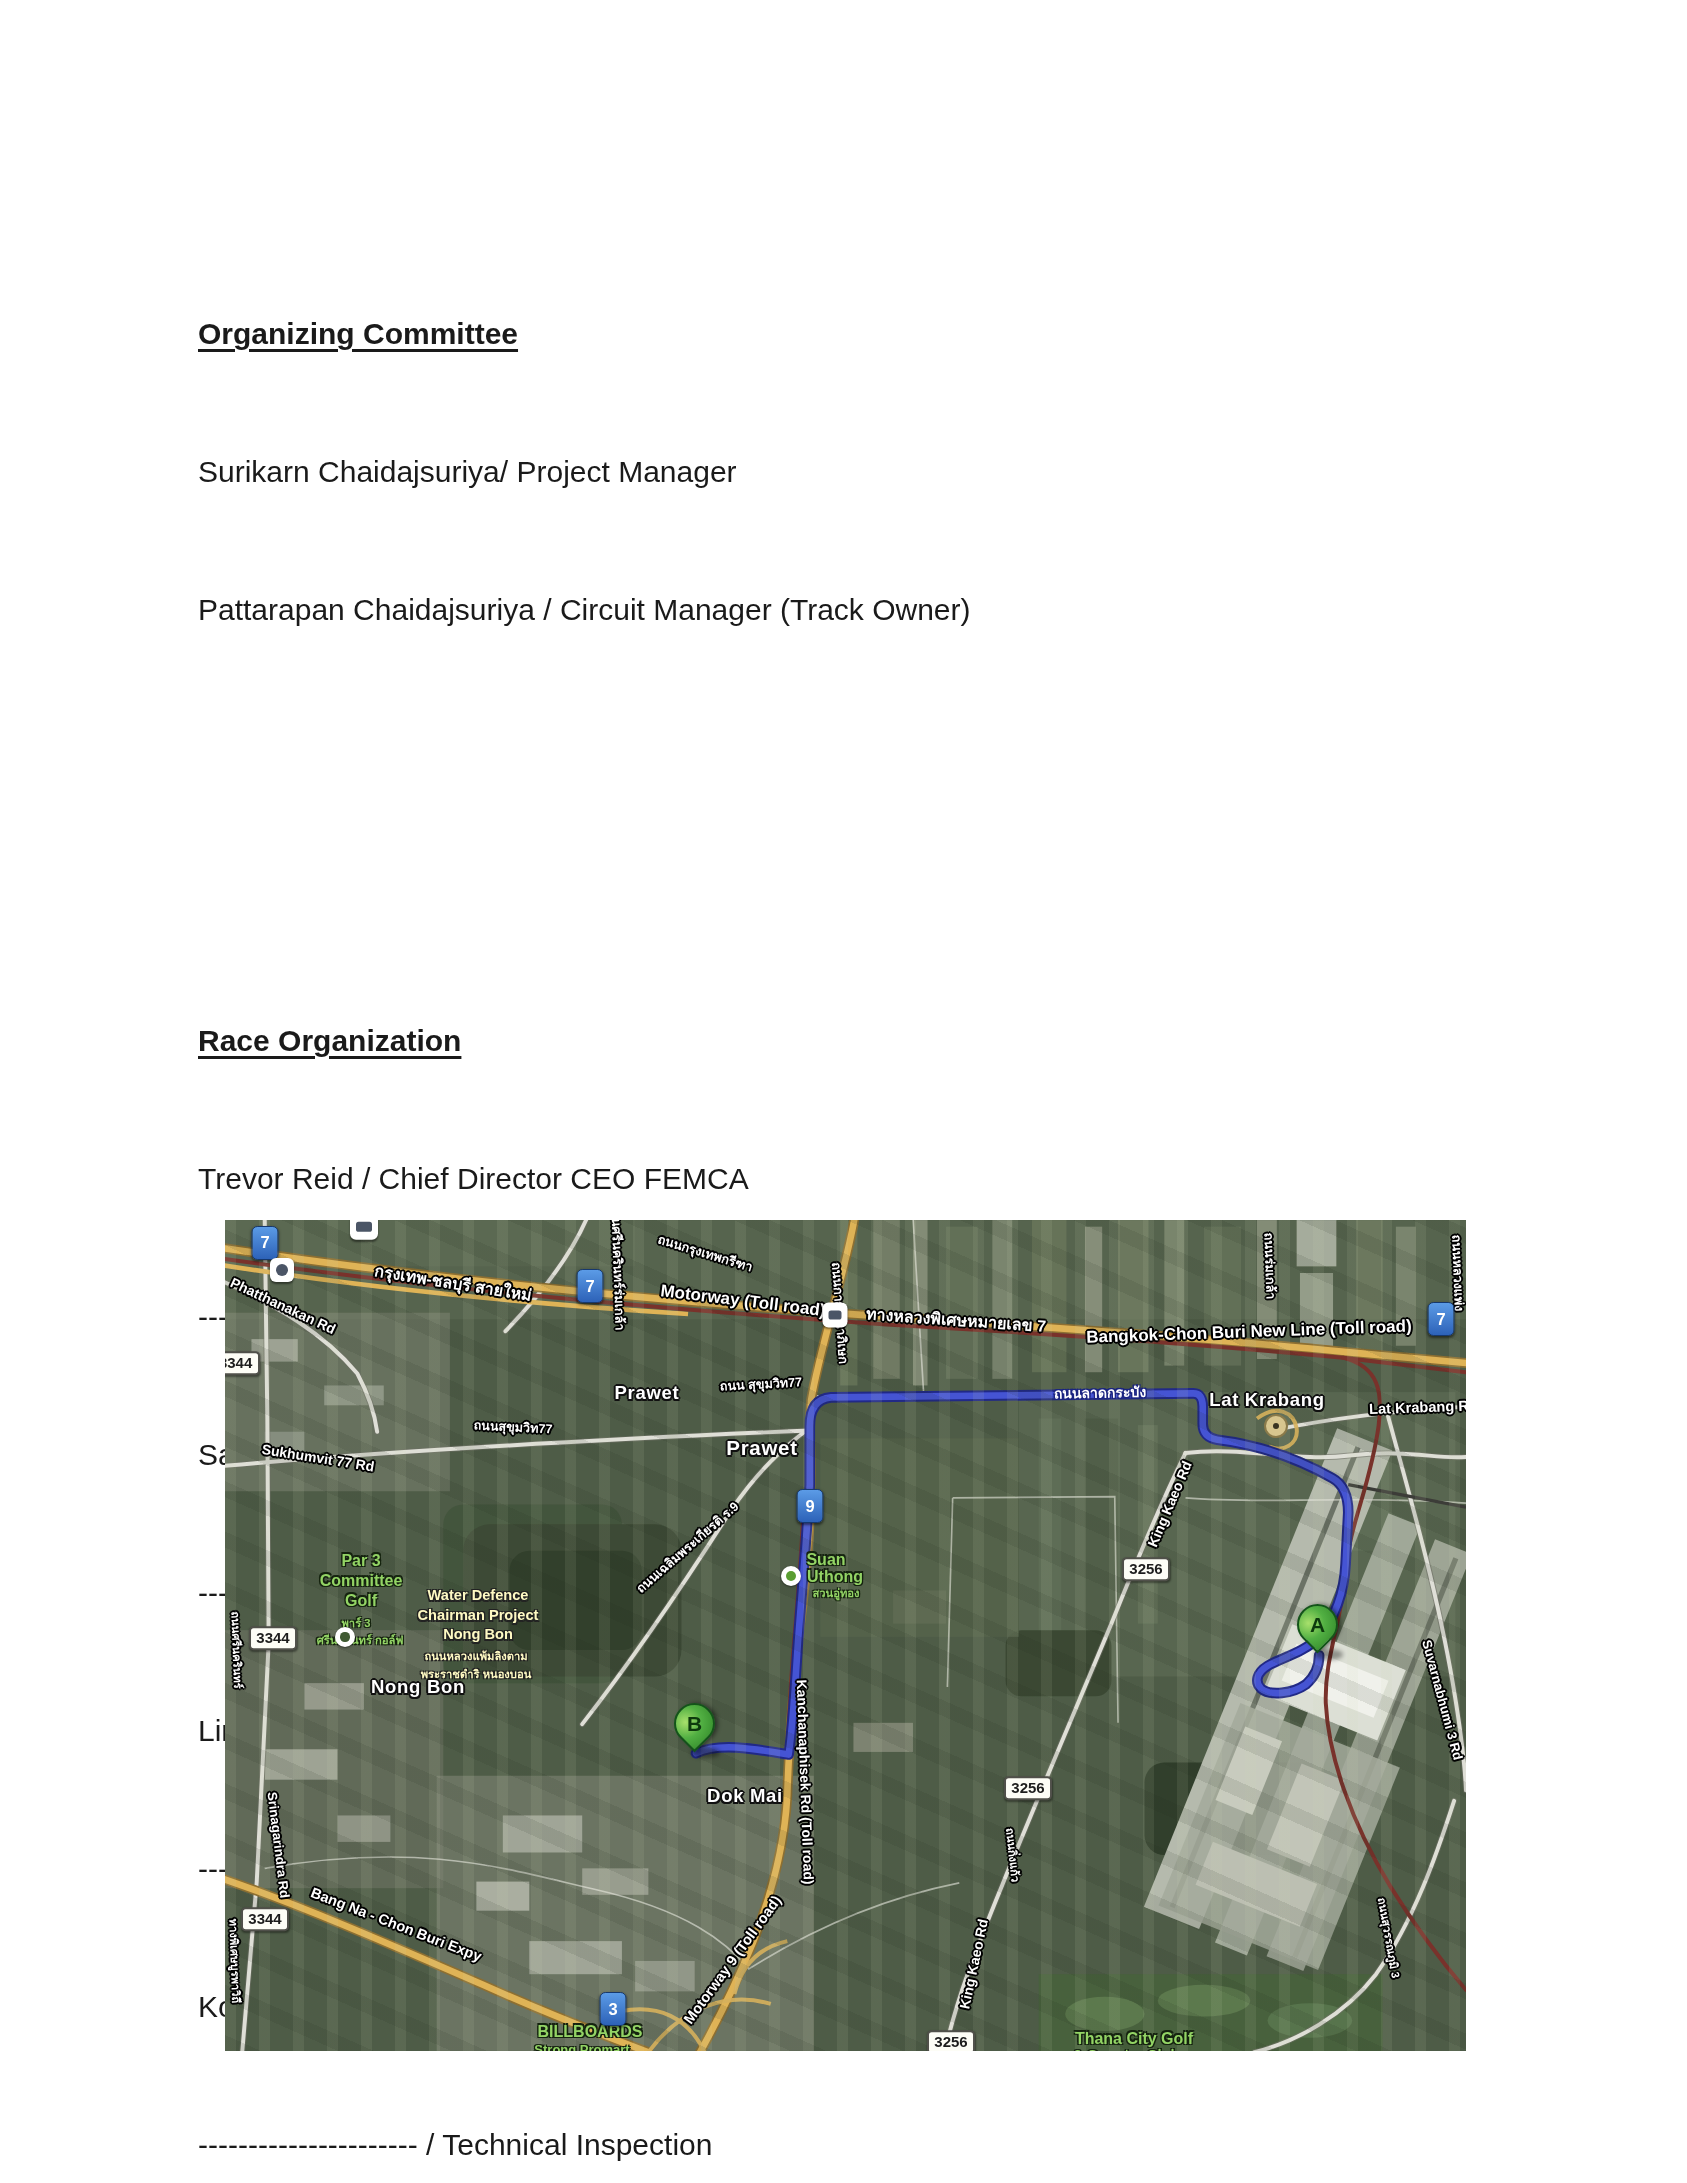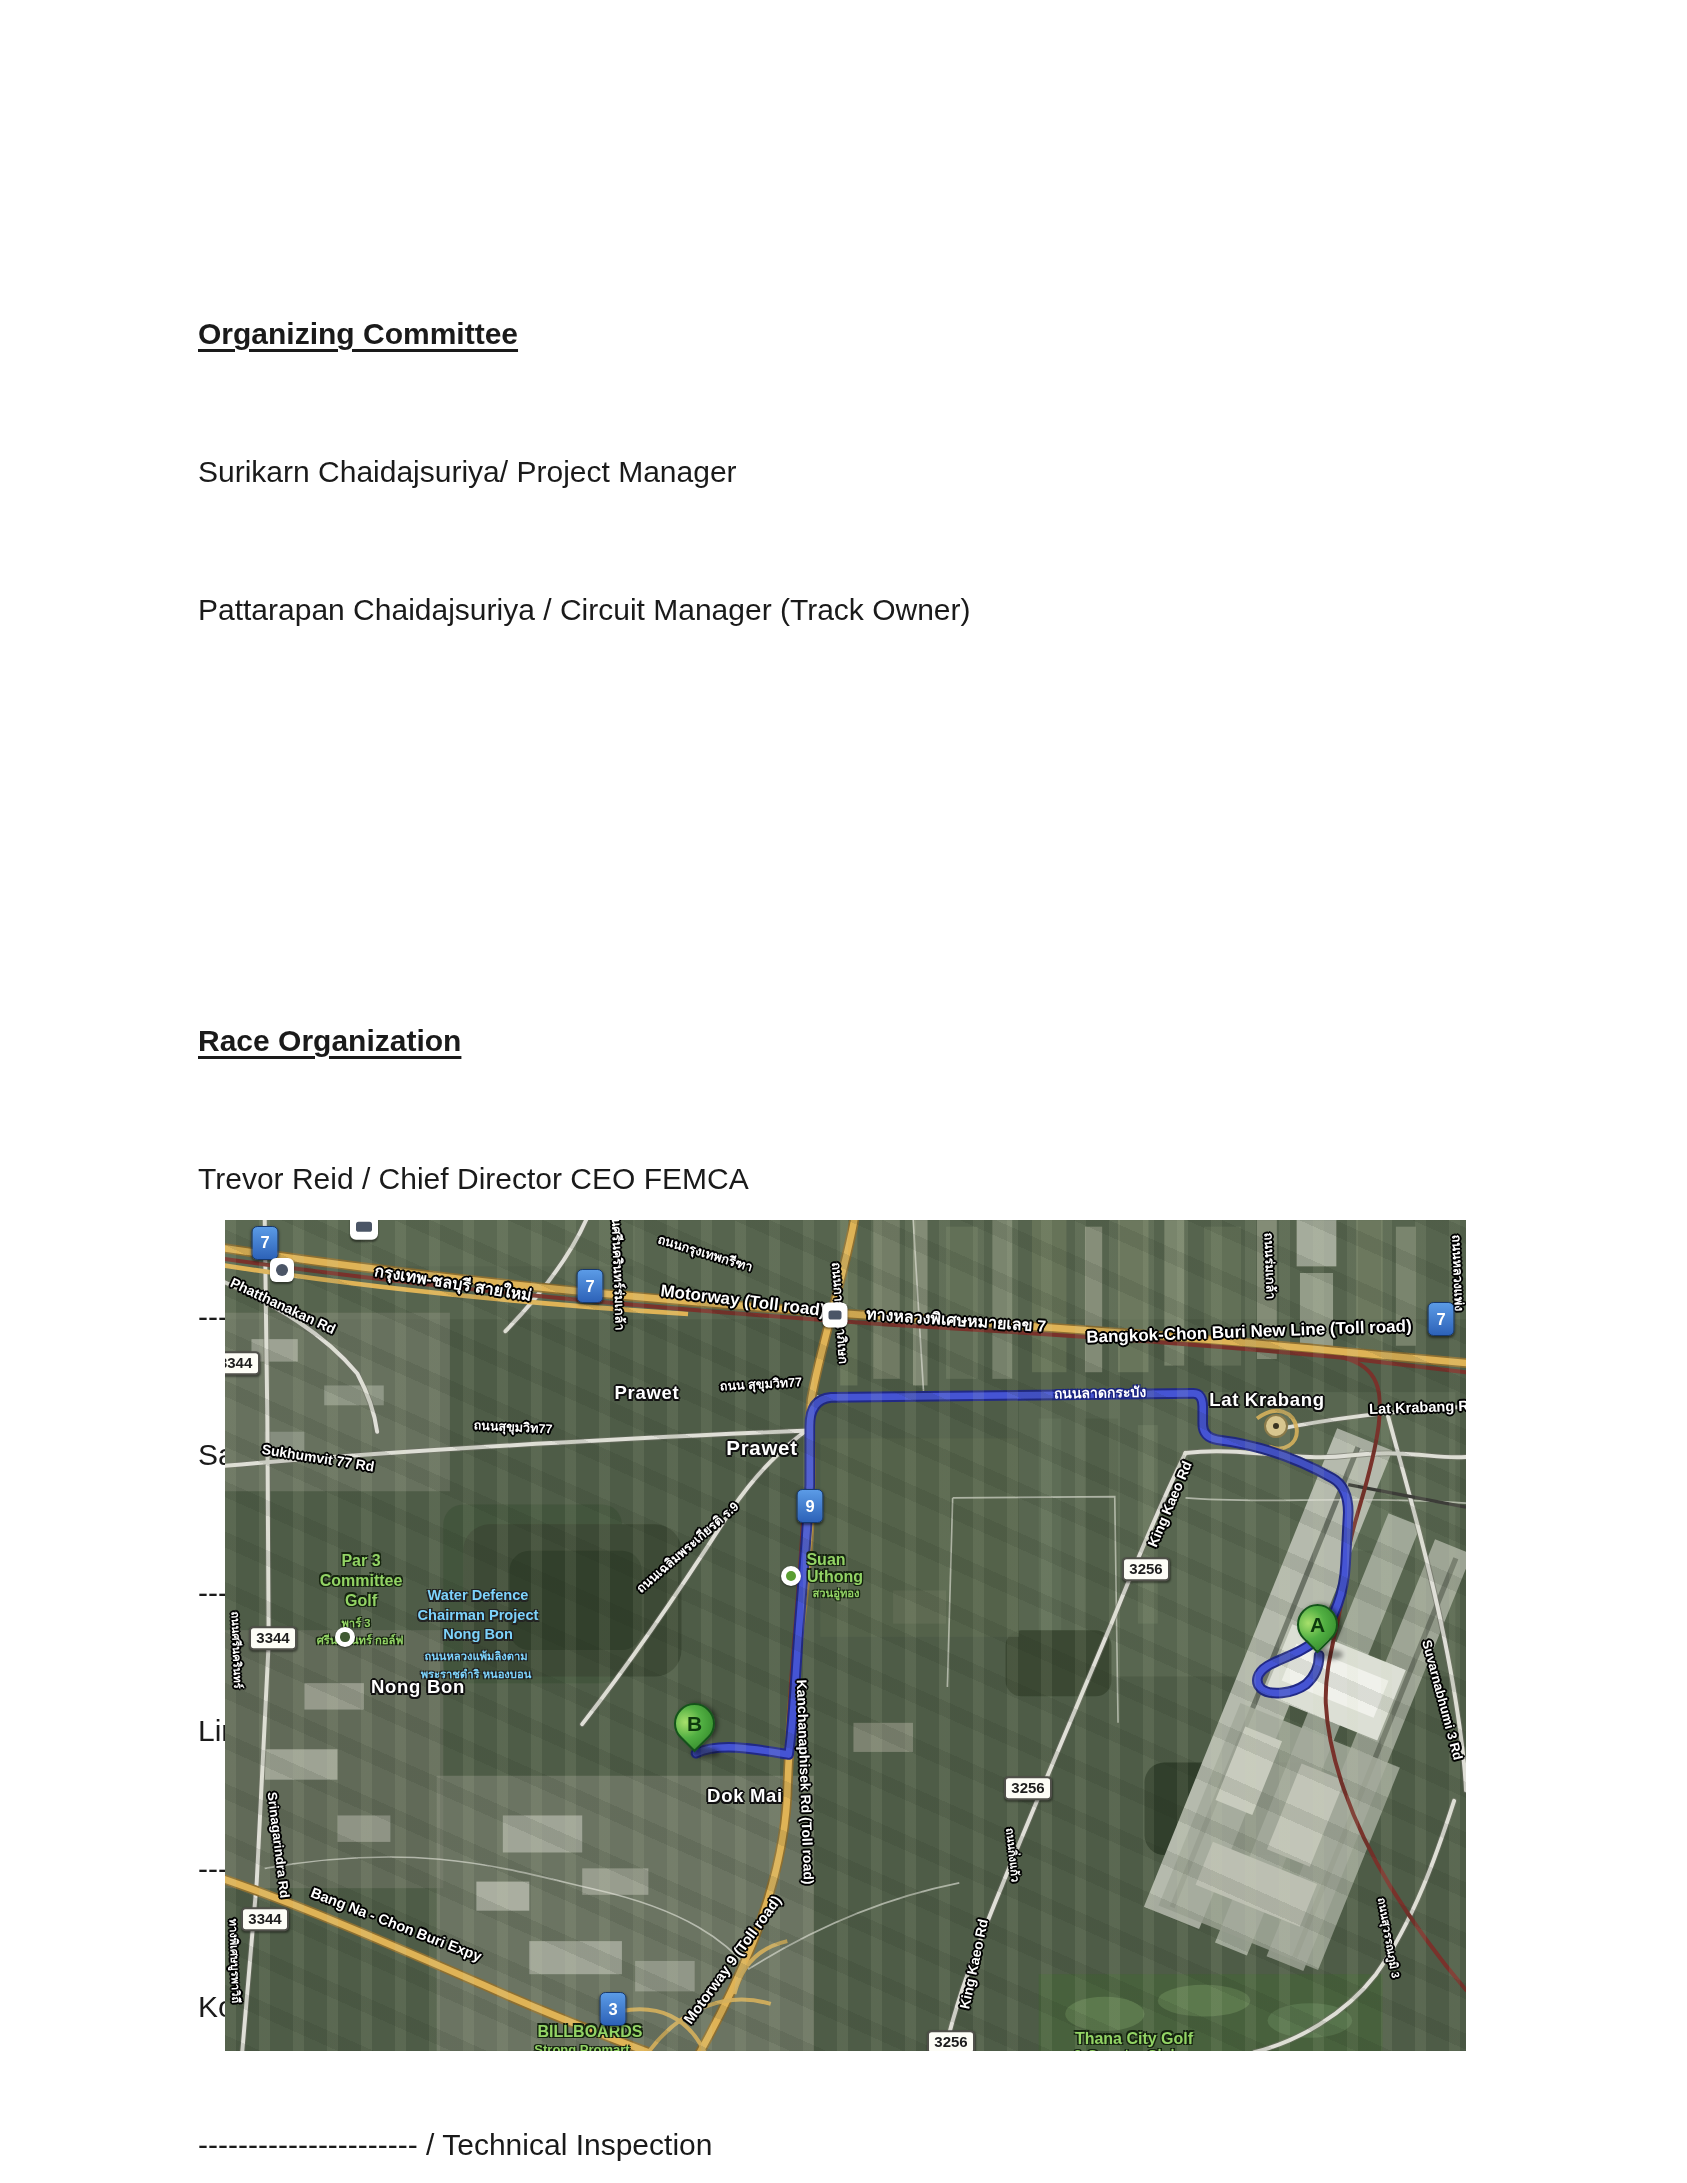--- a/index.html
+++ b/index.html
@@ -19,21 +19,21 @@
   .tex2{position:absolute;inset:0;background:repeating-linear-gradient(24deg,rgba(30,40,25,.10) 0 14.6px,rgba(0,0,0,0) 14.6px 46px);pointer-events:none;}
 
   .ml{position:absolute;white-space:nowrap;transform:translate(-50%,-50%) rotate(var(--r,0deg));line-height:1.05;}
   .rd{color:#fff;font-weight:bold;font-size:14px;
       text-shadow:-1.3px -1.3px 0 #000,1.3px -1.3px 0 #000,-1.3px 1.3px 0 #000,1.3px 1.3px 0 #000,0 -2px 0 #000,0 2px 0 #000,-2px 0 0 #000,2px 0 0 #000;}
   .big{font-size:17px;}
   .place{color:#fff;font-weight:bold;font-size:18.5px;letter-spacing:0.7px;
       text-shadow:-1.3px -1.3px 0 #111,1.3px -1.3px 0 #111,-1.3px 1.3px 0 #111,1.3px 1.3px 0 #111,0 -2px 0 #111,0 2px 0 #111,-2px 0 0 #111,2px 0 0 #111;}
   .park{color:#93d465;font-weight:bold;font-size:16px;
       text-shadow:-1.3px -1.3px 0 #15230f,1.3px -1.3px 0 #15230f,-1.3px 1.3px 0 #15230f,1.3px 1.3px 0 #15230f;}
-  .wl{color:#7dd3fc;font-weight:bold;font-size:14.6px;
+  .wl{color:#fef9c3;font-weight:bold;font-size:14.6px;
       text-shadow:-1.3px -1.3px 0 #222,1.3px -1.3px 0 #222,-1.3px 1.3px 0 #222,1.3px 1.3px 0 #222;}
   .sm{font-size:11.2px;} .xs{font-size:12.6px;}
   .onblue{text-shadow:-1.3px -1.3px 0 #1a2480,1.3px -1.3px 0 #1a2480,-1.3px 1.3px 0 #1a2480,1.3px 1.3px 0 #1a2480;}
 
   .sh-b{position:absolute;transform:translate(-50%,-50%);width:25px;height:32px;
         background:linear-gradient(#5b9be6,#2d62b8);border:1.3px solid #16386e;border-radius:6px;
         color:#fff;font-weight:bold;font-size:16.5px;display:flex;align-items:center;justify-content:center;
         box-shadow:0 1.3px 2.6px rgba(0,0,0,.5);}
   .sh-w{position:absolute;transform:translate(-50%,-50%);background:#fdfdf6;border:2px solid #50504a;border-radius:4.6px;
         color:#1d1d1d;font-weight:bold;font-size:15px;padding:1.3px 5.3px;box-shadow:0 1.3px 2px rgba(0,0,0,.4);}

